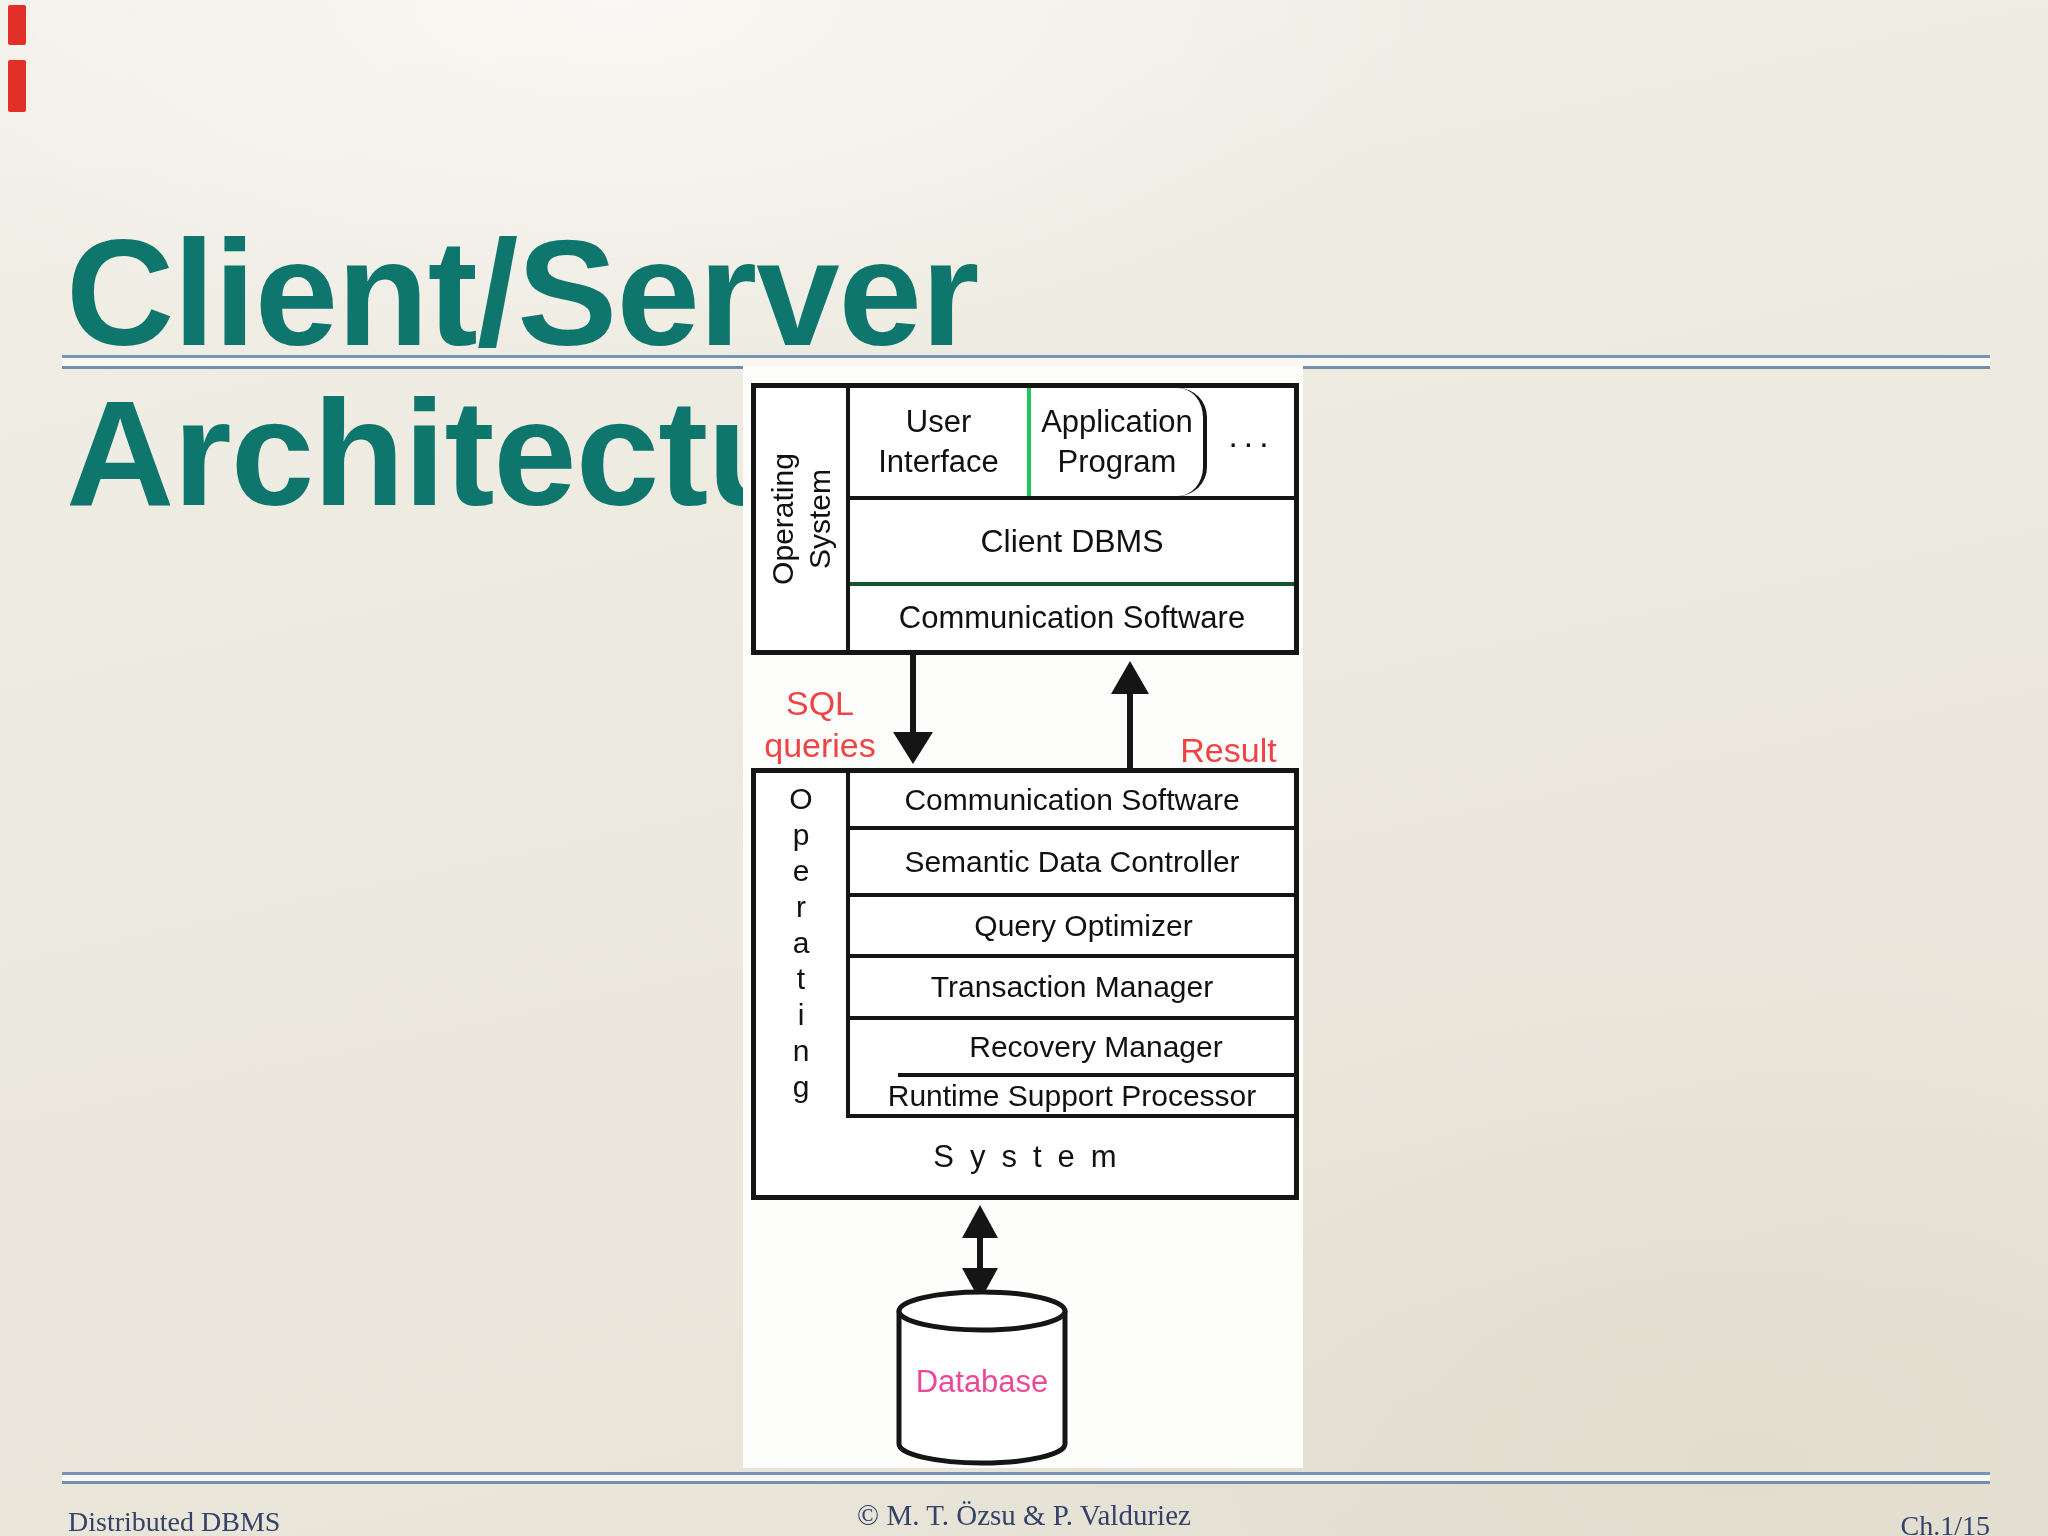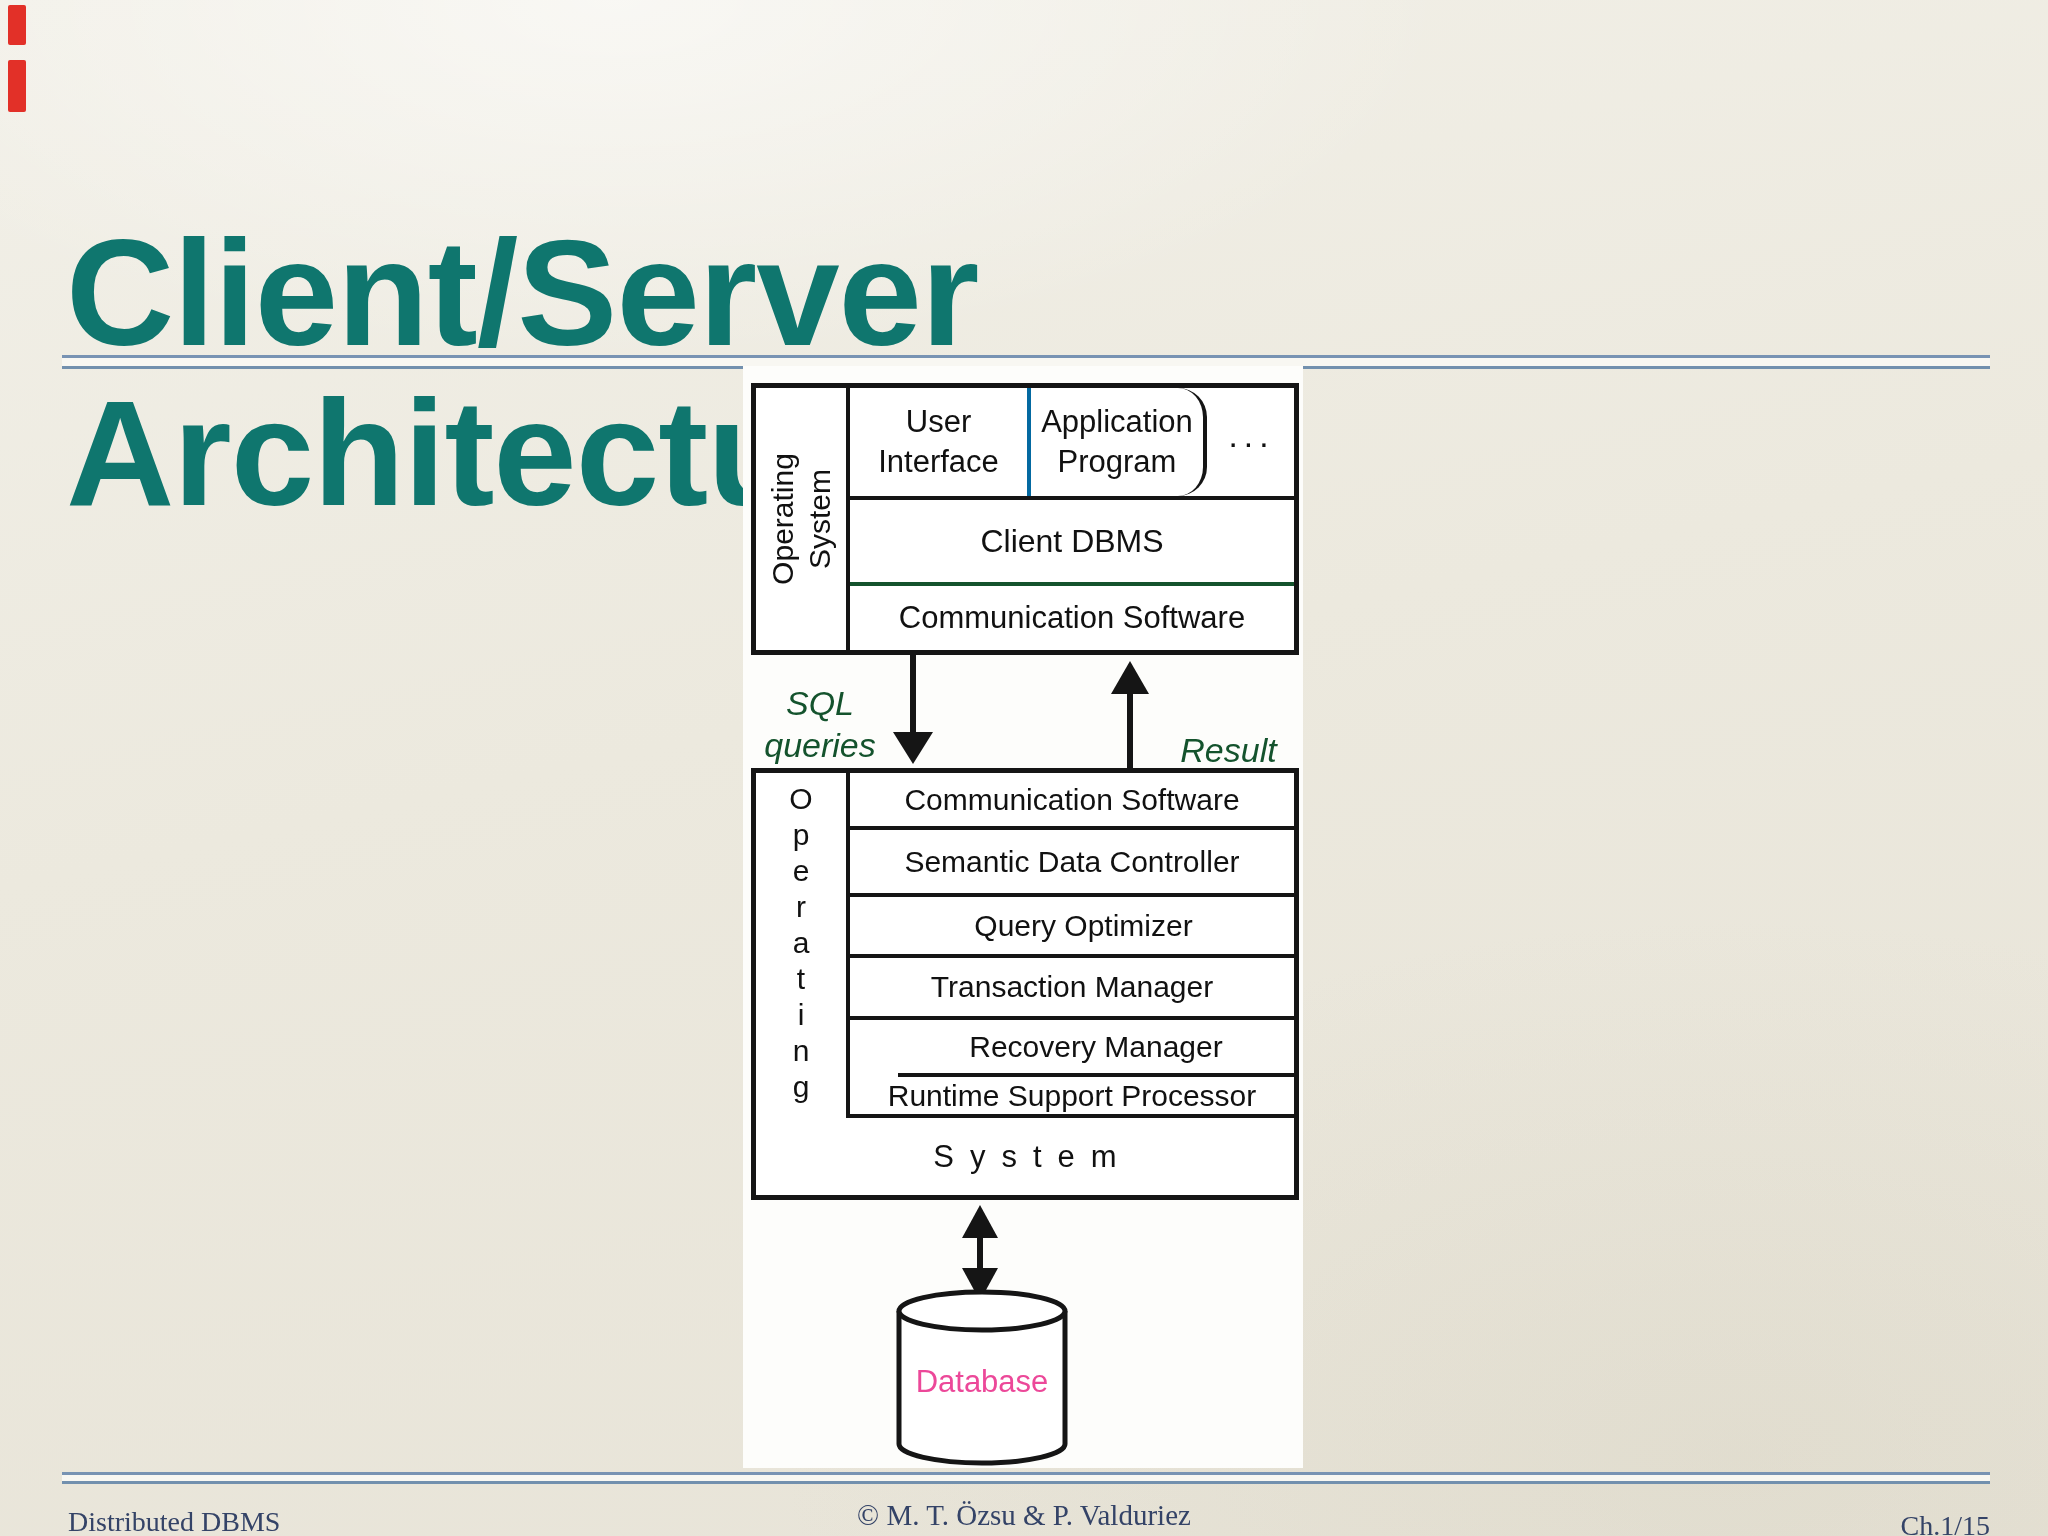--- a/index.html
+++ b/index.html
@@ -34,21 +34,21 @@
   .client-box{left:751px;top:383px;width:548px;height:272px;}
   .server-box{left:751px;top:768px;width:548px;height:432px;}
   .os-strip{position:absolute;left:0;top:0;bottom:0;width:90px;border-right:4px solid #151515;
     display:flex;align-items:center;justify-content:center;}
   .os-strip-rot{transform:rotate(-90deg);width:190px;text-align:center;
     font-size:30px;line-height:37px;white-space:pre-line;}
   .client-rows{position:absolute;left:94px;top:0;right:0;bottom:0;display:flex;flex-direction:column;}
   .c-row1{height:108px;display:flex;border-bottom:4px solid #151515;}
   .c-cell{display:flex;align-items:center;justify-content:center;text-align:center;
     font-size:31px;line-height:40px;}
-  .c-cell1{width:177px;border-right:4px solid #0369a1;}
+  .c-cell1{width:177px;border-right:4px solid #22c55e;}
   .c-cell2{width:172px;border-right:4px solid #151515;border-radius:29px;}
   .c-cell3{flex:1;font-size:34px;letter-spacing:4px;}
   .c-row2{height:82px;border-bottom:4px solid #14532d;display:flex;align-items:center;justify-content:center;font-size:32px;}
   .c-row3{flex:1;display:flex;align-items:center;justify-content:center;font-size:31px;}
   
   .s-strip{position:absolute;left:0;top:0;width:90px;height:345px;border-right:4px solid #151515;
     display:flex;justify-content:center;}
   .s-vertical{font-size:30px;line-height:36px;text-align:center;white-space:pre-line;margin-top:8px;}
   .s-rows{position:absolute;left:94px;top:0;right:0;height:345px;display:flex;flex-direction:column;}
   .s-row{display:flex;align-items:center;justify-content:center;font-size:30px;border-bottom:4px solid #151515;}
@@ -56,21 +56,21 @@
   .s-row:nth-child(2){height:63px;}
   .s-row:nth-child(3){height:57px;padding-left:23px;}
   .s-row:nth-child(4){height:58px;}
   .s-row:nth-child(5){height:53px;margin-left:48px;}
   .s-row:nth-child(6){height:41px;border-bottom:none;flex:1;}
   .s-rows{border-bottom:4px solid #151515;box-sizing:border-box;}
   .s-system{position:absolute;left:0;right:0;top:345px;bottom:0;
     display:flex;align-items:center;justify-content:center;
     font-size:31px;letter-spacing:16px;text-indent:16px;}
   
-  .flow-label{position:absolute;text-align:center;font-size:34px;line-height:42px;color:#14532d;font-style:italic;}
+  .flow-label{position:absolute;text-align:center;font-size:34px;line-height:42px;color:#ef4444;}
   .lbl-sql{left:745px;top:682px;width:150px;}
   .lbl-result{left:1146px;top:686px;width:165px;margin-top:43px;}
   .db-label{position:absolute;left:902px;top:1364px;width:160px;text-align:center;
     font-size:31px;color:#ec4899;}
   
   .footer-text{position:absolute;font-family:"Liberation Serif",serif;color:#344367;}
   .ft-left{left:68px;top:1506px;font-size:28px;}
   .ft-center{left:724px;top:1499px;width:600px;text-align:center;font-size:29px;}
   .ft-right{right:58px;top:1510px;font-size:28px;}
   svg{position:absolute;overflow:visible;}

